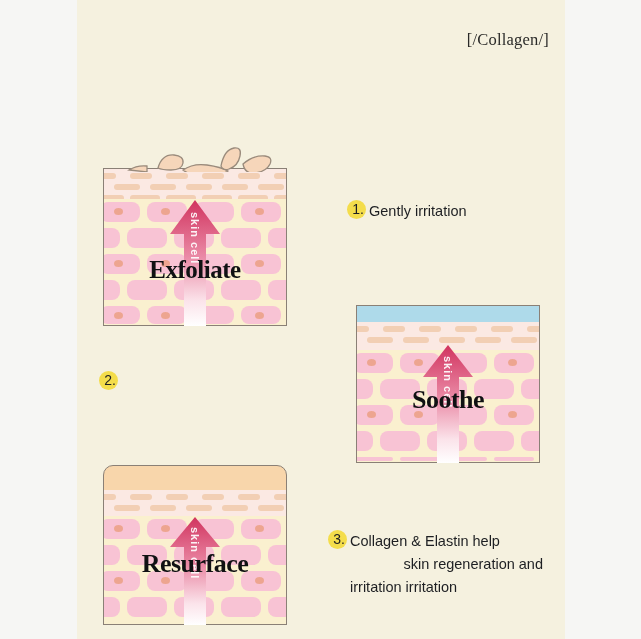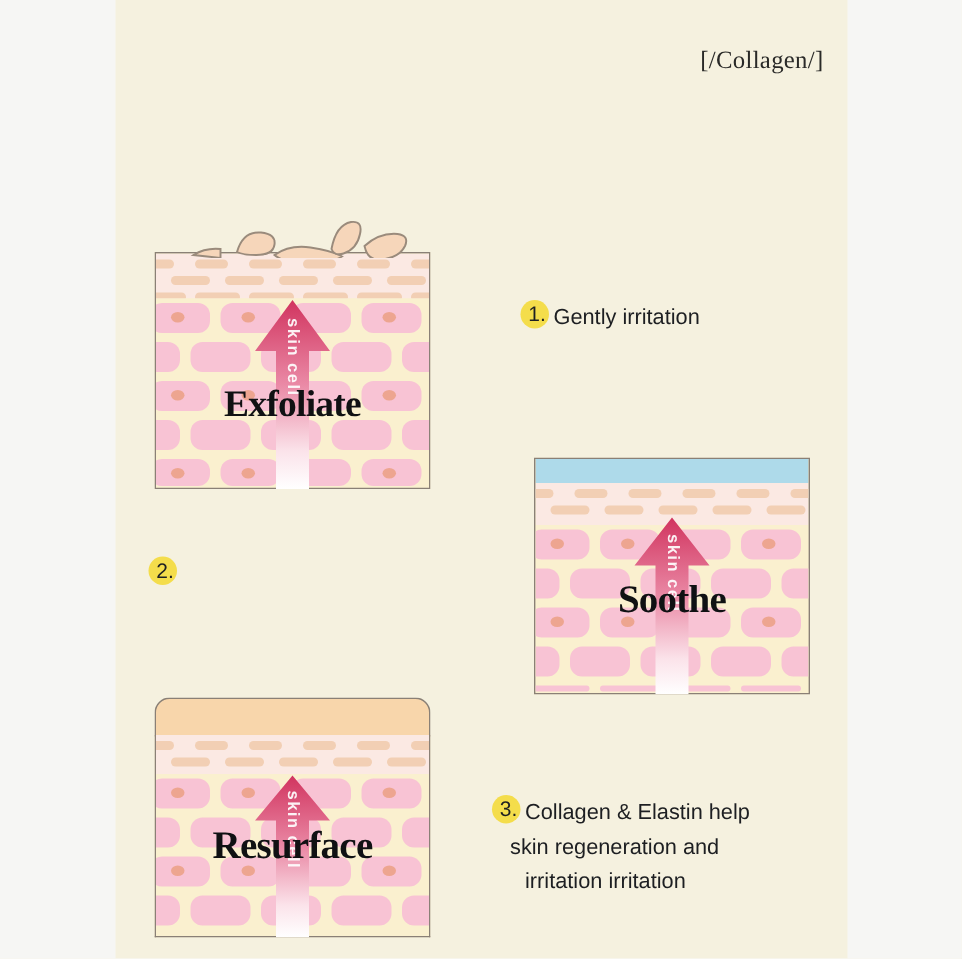--- a/index.html
+++ b/index.html
@@ -430,18 +430,18 @@
         <span class="arrow-label" style="top:12px;">skin cell</span>
       </div>
       <div class="panel-word" style="top:84px; font-size:26px;">Resurface</div>
     </div>
 
     <div class="step" style="left:251px; top:530px; width:215px;">
       <span class="badge">
         <span class="dot"></span>
         <span class="num">3.</span>
       </span><span class="step-text">Collagen &amp; Elastin help</span>
-      <div style="margin-left:12px;">skin regeneration and</div>
+      <div style="margin-left:33px;text-align:right;">skin regeneration and</div>
       <div style="margin-left:22px;">irritation irritation</div>
     </div>
 
   </div>
 </div>
 
 </body></html>

